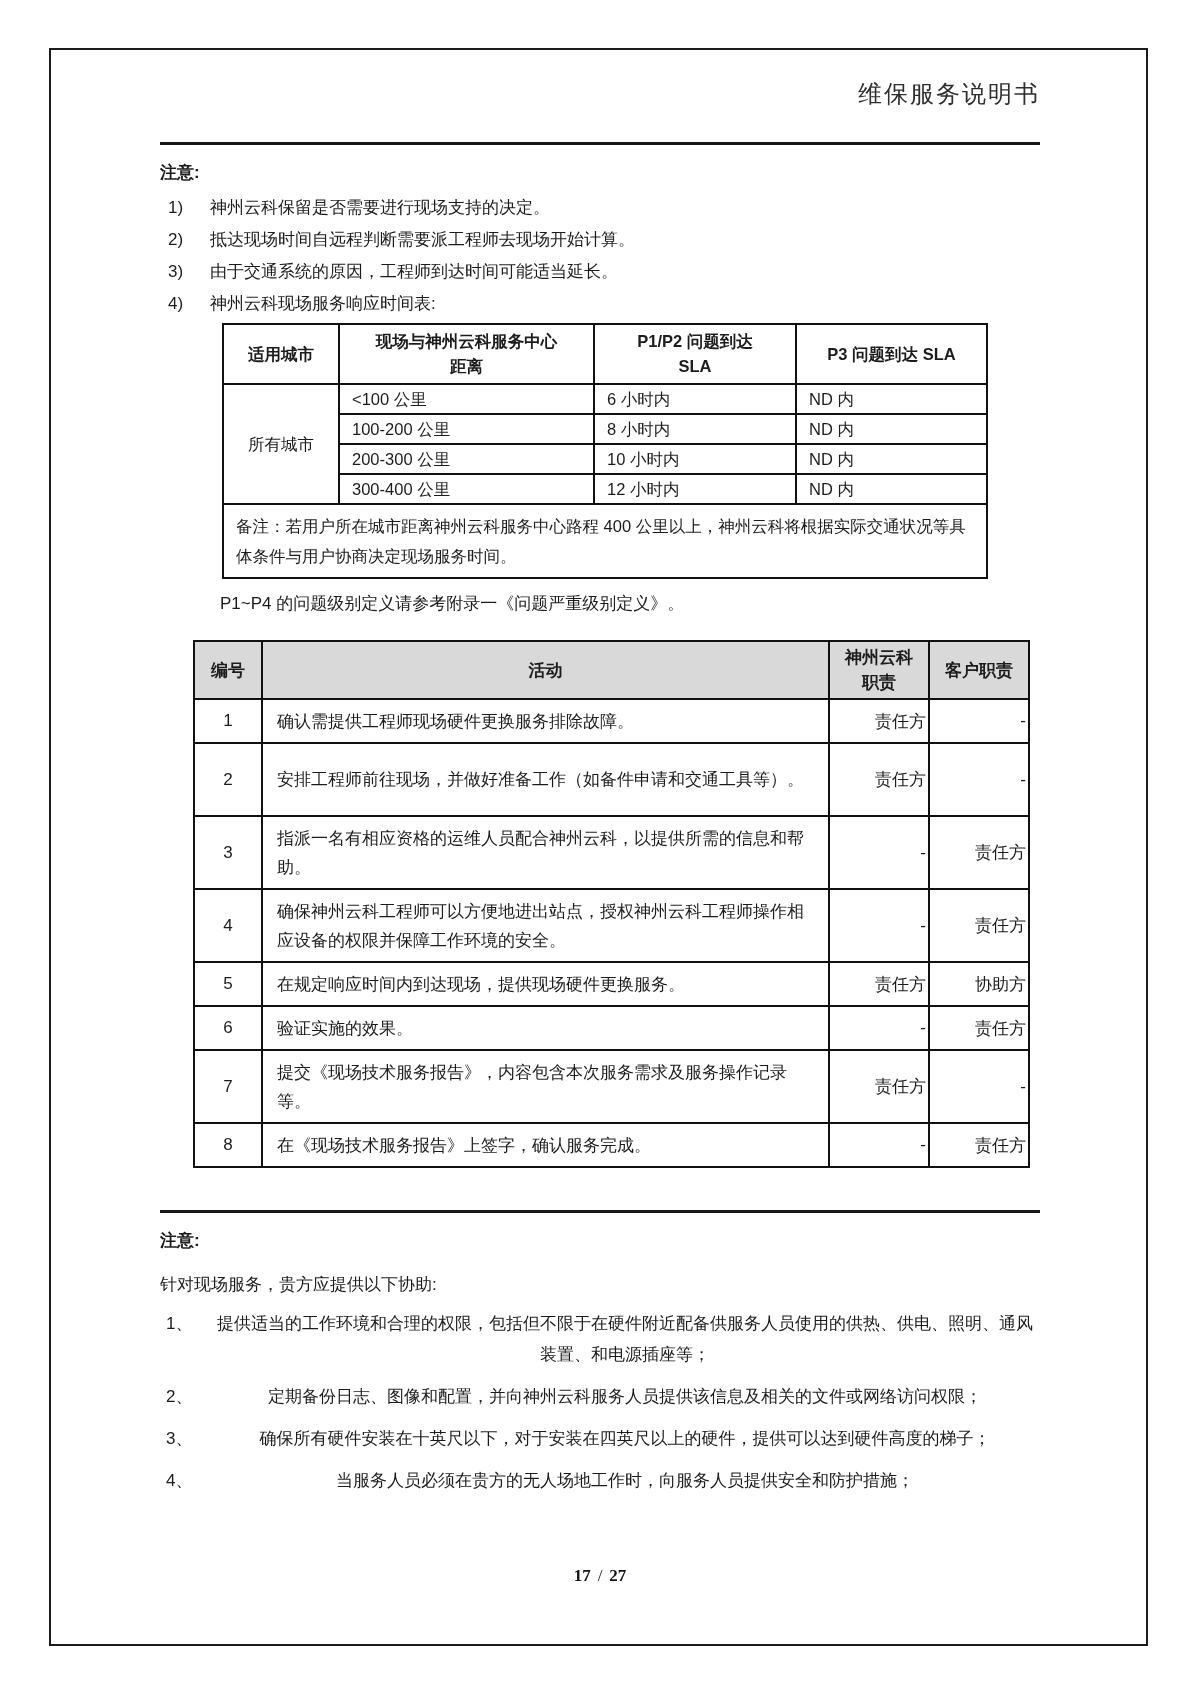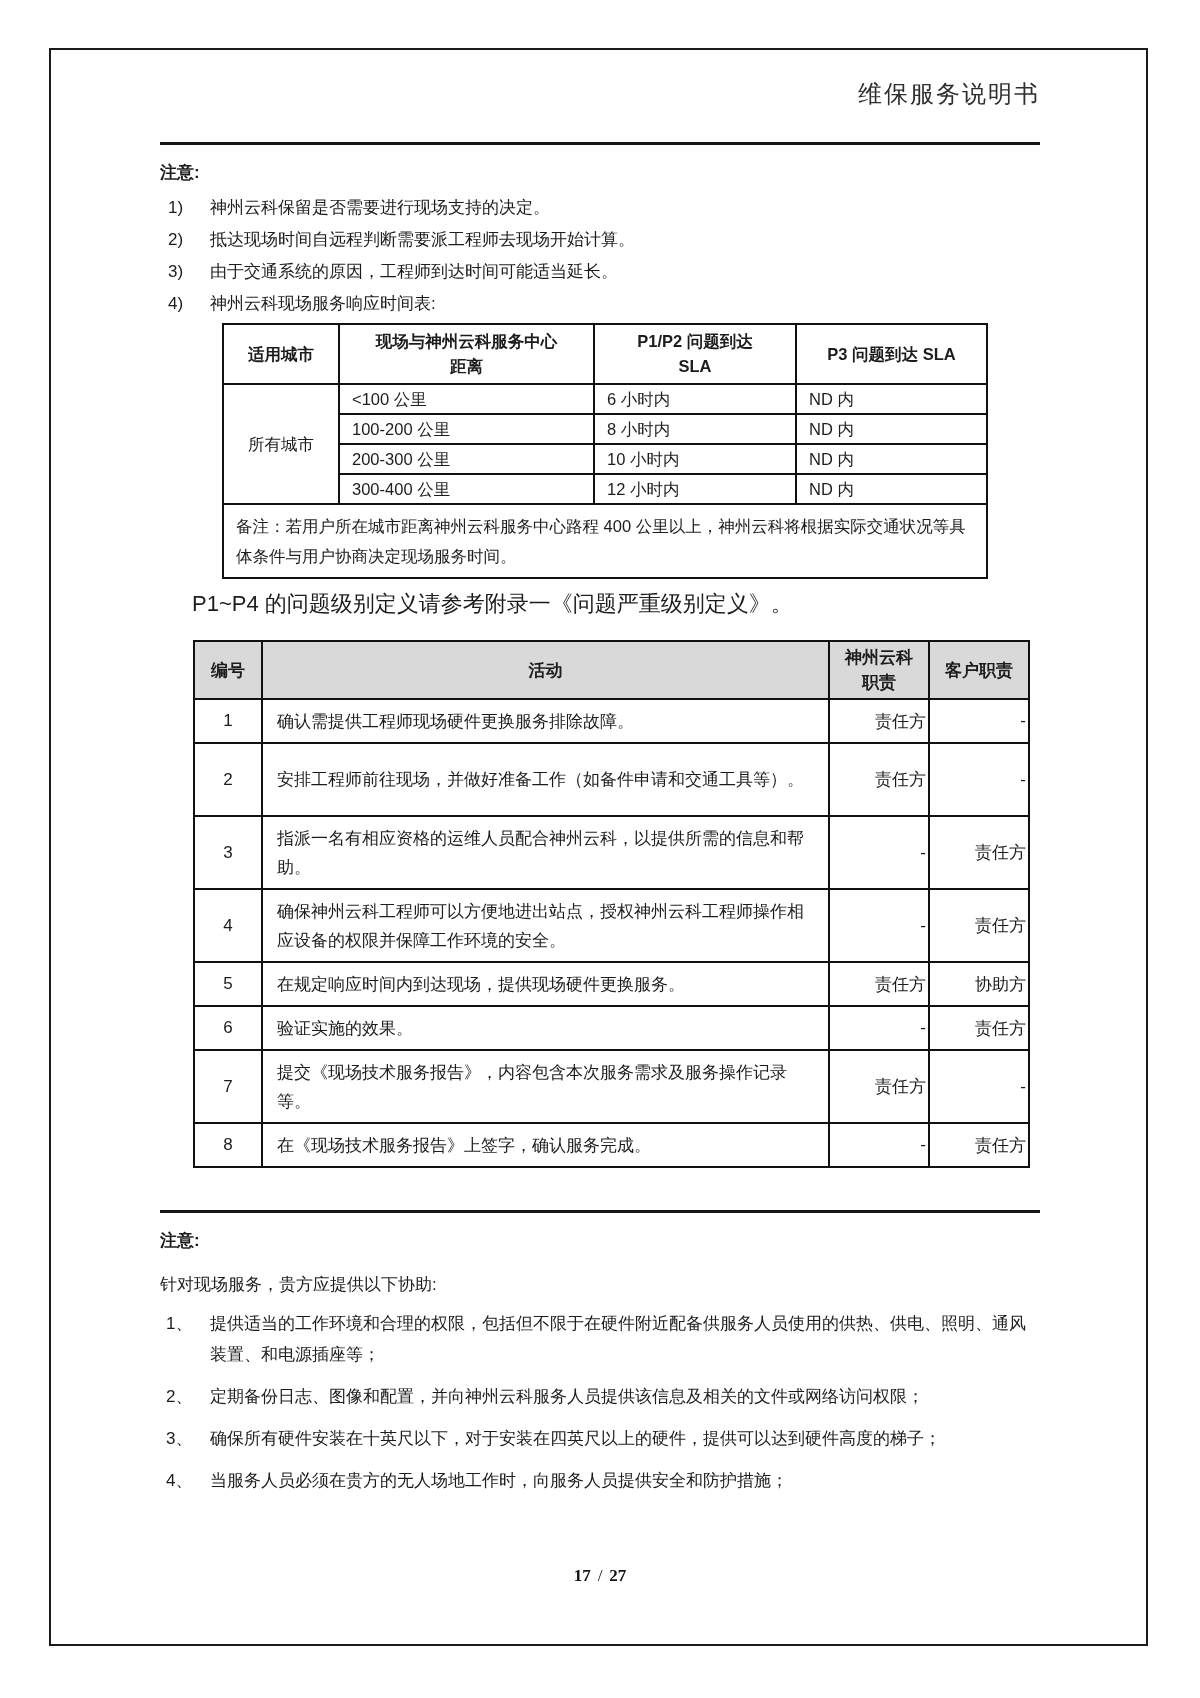--- a/index.html
+++ b/index.html
@@ -77,22 +77,22 @@
     height:30px;
     line-height:24px;
     text-align:left;
     vertical-align:middle;
   }
   .sla td.city { text-align:center; padding:1px 4px; }
   .sla td.note-cell { padding:6px 12px; line-height:30px; height:auto; }
 
   .p1p4 {
     margin-top:13px;
-    margin-left:32px;
-    font-size:22px;
+    margin-left:60px;
+    font-size:17px;
     line-height:24px;
   }
   .section-title {
     margin-top:44px;
     font-size:19px;
     line-height:26px;
   }
   .duty {
     margin-left:33px;
     margin-top:24px;
@@ -123,21 +123,21 @@
     line-height:24px;
   }
   .botlist { margin-top:4px; }
   .botlist .item {
     display:flex;
     font-size:17px;
     line-height:31px;
     margin-top:11px;
   }
   .botlist .num { flex:none; width:44px; padding-left:6px; }
-  .botlist .txt { flex:1; }
+  .botlist .txt { flex:1;text-align:center; }
 
   .footer {
     position:absolute;
     left:160px; top:1566px;
     width:880px;
     text-align:center;
     font-family:"Liberation Serif","DejaVu Serif",serif;
     font-size:17px;
     font-weight:bold;
     color:#141414;

